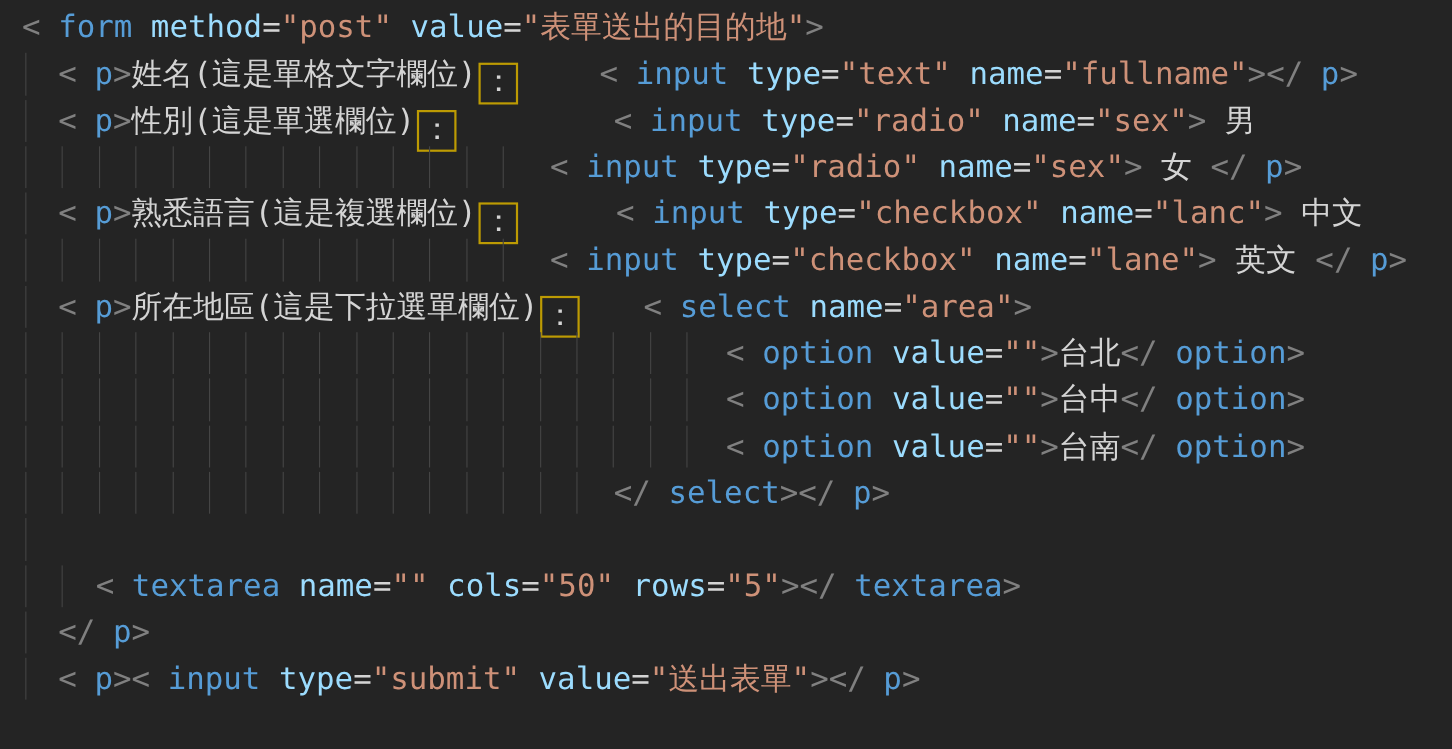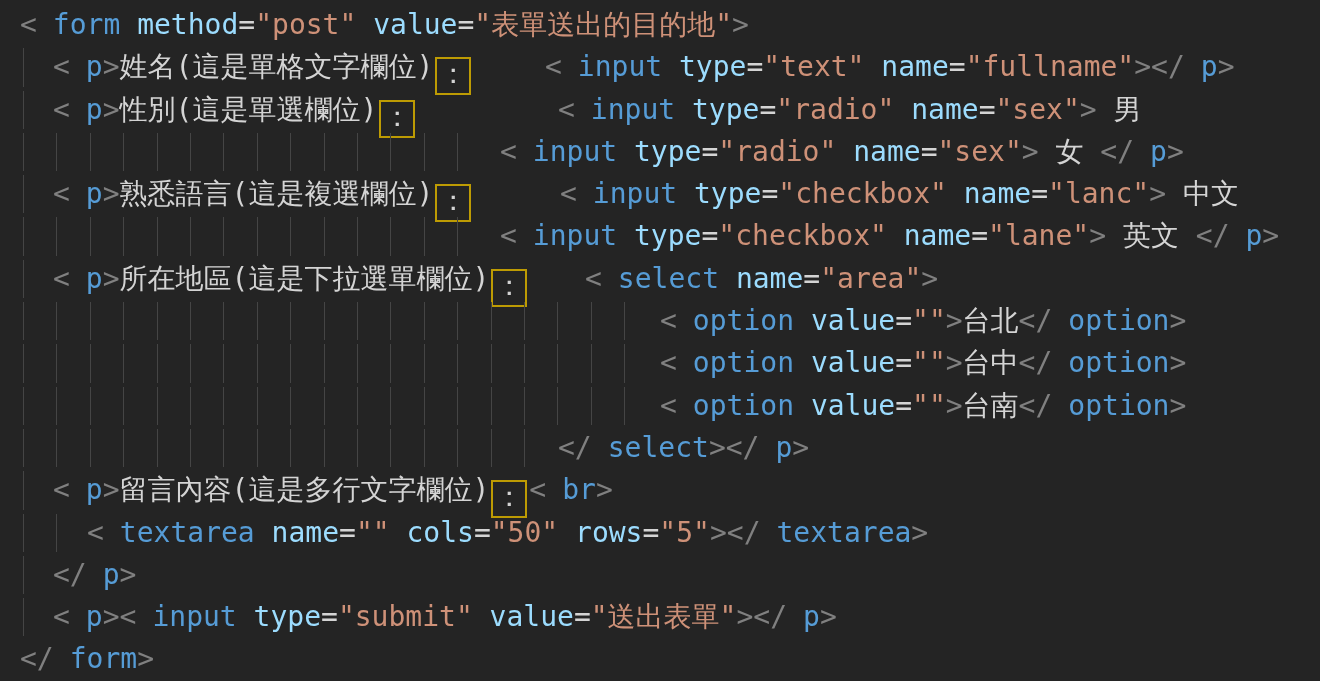--- a/index.html
+++ b/index.html
@@ -43,18 +43,17 @@
     <div class="line"><div class="guide" style="left: 23px;"></div><span class="seg" style="left: 53px;"><span class="c-b">&lt;</span><span class="c-t">p</span><span class="c-b">&gt;</span><span class="c-x">姓名(這是單格文字欄位)</span><span class="c-box">：</span></span><span class="seg" style="left: 545px;"><span class="c-b">&lt;</span><span class="c-t">input</span><span class="c-x"> </span><span class="c-a">type</span><span class="c-e">=</span><span class="c-s">"text"</span><span class="c-x"> </span><span class="c-a">name</span><span class="c-e">=</span><span class="c-s">"fullname"</span><span class="c-b">&gt;</span><span class="c-b">&lt;/</span><span class="c-t">p</span><span class="c-b">&gt;</span></span></div>
     <div class="line"><div class="guide" style="left: 23px;"></div><span class="seg" style="left: 53px;"><span class="c-b">&lt;</span><span class="c-t">p</span><span class="c-b">&gt;</span><span class="c-x">性別(這是單選欄位)</span><span class="c-box">：</span></span><span class="seg" style="left: 558px;"><span class="c-b">&lt;</span><span class="c-t">input</span><span class="c-x"> </span><span class="c-a">type</span><span class="c-e">=</span><span class="c-s">"radio"</span><span class="c-x"> </span><span class="c-a">name</span><span class="c-e">=</span><span class="c-s">"sex"</span><span class="c-b">&gt;</span><span class="c-x"> 男</span></span></div>
     <div class="line"><div class="guide" style="left: 23px;"></div><div class="guide" style="left: 56.4px;"></div><div class="guide" style="left: 89.8px;"></div><div class="guide" style="left: 123.2px;"></div><div class="guide" style="left: 156.6px;"></div><div class="guide" style="left: 190px;"></div><div class="guide" style="left: 223.4px;"></div><div class="guide" style="left: 256.8px;"></div><div class="guide" style="left: 290.2px;"></div><div class="guide" style="left: 323.6px;"></div><div class="guide" style="left: 357px;"></div><div class="guide" style="left: 390.4px;"></div><div class="guide" style="left: 423.8px;"></div><div class="guide" style="left: 457.2px;"></div><span class="seg" style="left: 500px;"><span class="c-b">&lt;</span><span class="c-t">input</span><span class="c-x"> </span><span class="c-a">type</span><span class="c-e">=</span><span class="c-s">"radio"</span><span class="c-x"> </span><span class="c-a">name</span><span class="c-e">=</span><span class="c-s">"sex"</span><span class="c-b">&gt;</span><span class="c-x"> 女 </span><span class="c-b">&lt;/</span><span class="c-t">p</span><span class="c-b">&gt;</span></span></div>
     <div class="line"><div class="guide" style="left: 23px;"></div><span class="seg" style="left: 53px;"><span class="c-b">&lt;</span><span class="c-t">p</span><span class="c-b">&gt;</span><span class="c-x">熟悉語言(這是複選欄位)</span><span class="c-box">：</span></span><span class="seg" style="left: 560px;"><span class="c-b">&lt;</span><span class="c-t">input</span><span class="c-x"> </span><span class="c-a">type</span><span class="c-e">=</span><span class="c-s">"checkbox"</span><span class="c-x"> </span><span class="c-a">name</span><span class="c-e">=</span><span class="c-s">"lanc"</span><span class="c-b">&gt;</span><span class="c-x"> 中文</span></span></div>
     <div class="line"><div class="guide" style="left: 23px;"></div><div class="guide" style="left: 56.4px;"></div><div class="guide" style="left: 89.8px;"></div><div class="guide" style="left: 123.2px;"></div><div class="guide" style="left: 156.6px;"></div><div class="guide" style="left: 190px;"></div><div class="guide" style="left: 223.4px;"></div><div class="guide" style="left: 256.8px;"></div><div class="guide" style="left: 290.2px;"></div><div class="guide" style="left: 323.6px;"></div><div class="guide" style="left: 357px;"></div><div class="guide" style="left: 390.4px;"></div><div class="guide" style="left: 423.8px;"></div><div class="guide" style="left: 457.2px;"></div><span class="seg" style="left: 500px;"><span class="c-b">&lt;</span><span class="c-t">input</span><span class="c-x"> </span><span class="c-a">type</span><span class="c-e">=</span><span class="c-s">"checkbox"</span><span class="c-x"> </span><span class="c-a">name</span><span class="c-e">=</span><span class="c-s">"lane"</span><span class="c-b">&gt;</span><span class="c-x"> 英文 </span><span class="c-b">&lt;/</span><span class="c-t">p</span><span class="c-b">&gt;</span></span></div>
     <div class="line"><div class="guide" style="left: 23px;"></div><span class="seg" style="left: 53px;"><span class="c-b">&lt;</span><span class="c-t">p</span><span class="c-b">&gt;</span><span class="c-x">所在地區(這是下拉選單欄位)</span><span class="c-box">：</span></span><span class="seg" style="left: 585px;"><span class="c-b">&lt;</span><span class="c-t">select</span><span class="c-x"> </span><span class="c-a">name</span><span class="c-e">=</span><span class="c-s">"area"</span><span class="c-b">&gt;</span></span></div>
     <div class="line"><div class="guide" style="left: 23px;"></div><div class="guide" style="left: 56.4px;"></div><div class="guide" style="left: 89.8px;"></div><div class="guide" style="left: 123.2px;"></div><div class="guide" style="left: 156.6px;"></div><div class="guide" style="left: 190px;"></div><div class="guide" style="left: 223.4px;"></div><div class="guide" style="left: 256.8px;"></div><div class="guide" style="left: 290.2px;"></div><div class="guide" style="left: 323.6px;"></div><div class="guide" style="left: 357px;"></div><div class="guide" style="left: 390.4px;"></div><div class="guide" style="left: 423.8px;"></div><div class="guide" style="left: 457.2px;"></div><div class="guide" style="left: 490.6px;"></div><div class="guide" style="left: 524px;"></div><div class="guide" style="left: 557.4px;"></div><div class="guide" style="left: 590.8px;"></div><div class="guide" style="left: 624.2px;"></div><span class="seg" style="left: 660px;"><span class="c-b">&lt;</span><span class="c-t">option</span><span class="c-x"> </span><span class="c-a">value</span><span class="c-e">=</span><span class="c-s">""</span><span class="c-b">&gt;</span><span class="c-x">台北</span><span class="c-b">&lt;/</span><span class="c-t">option</span><span class="c-b">&gt;</span></span></div>
     <div class="line"><div class="guide" style="left: 23px;"></div><div class="guide" style="left: 56.4px;"></div><div class="guide" style="left: 89.8px;"></div><div class="guide" style="left: 123.2px;"></div><div class="guide" style="left: 156.6px;"></div><div class="guide" style="left: 190px;"></div><div class="guide" style="left: 223.4px;"></div><div class="guide" style="left: 256.8px;"></div><div class="guide" style="left: 290.2px;"></div><div class="guide" style="left: 323.6px;"></div><div class="guide" style="left: 357px;"></div><div class="guide" style="left: 390.4px;"></div><div class="guide" style="left: 423.8px;"></div><div class="guide" style="left: 457.2px;"></div><div class="guide" style="left: 490.6px;"></div><div class="guide" style="left: 524px;"></div><div class="guide" style="left: 557.4px;"></div><div class="guide" style="left: 590.8px;"></div><div class="guide" style="left: 624.2px;"></div><span class="seg" style="left: 660px;"><span class="c-b">&lt;</span><span class="c-t">option</span><span class="c-x"> </span><span class="c-a">value</span><span class="c-e">=</span><span class="c-s">""</span><span class="c-b">&gt;</span><span class="c-x">台中</span><span class="c-b">&lt;/</span><span class="c-t">option</span><span class="c-b">&gt;</span></span></div>
     <div class="line"><div class="guide" style="left: 23px;"></div><div class="guide" style="left: 56.4px;"></div><div class="guide" style="left: 89.8px;"></div><div class="guide" style="left: 123.2px;"></div><div class="guide" style="left: 156.6px;"></div><div class="guide" style="left: 190px;"></div><div class="guide" style="left: 223.4px;"></div><div class="guide" style="left: 256.8px;"></div><div class="guide" style="left: 290.2px;"></div><div class="guide" style="left: 323.6px;"></div><div class="guide" style="left: 357px;"></div><div class="guide" style="left: 390.4px;"></div><div class="guide" style="left: 423.8px;"></div><div class="guide" style="left: 457.2px;"></div><div class="guide" style="left: 490.6px;"></div><div class="guide" style="left: 524px;"></div><div class="guide" style="left: 557.4px;"></div><div class="guide" style="left: 590.8px;"></div><div class="guide" style="left: 624.2px;"></div><span class="seg" style="left: 660px;"><span class="c-b">&lt;</span><span class="c-t">option</span><span class="c-x"> </span><span class="c-a">value</span><span class="c-e">=</span><span class="c-s">""</span><span class="c-b">&gt;</span><span class="c-x">台南</span><span class="c-b">&lt;/</span><span class="c-t">option</span><span class="c-b">&gt;</span></span></div>
     <div class="line"><div class="guide" style="left: 23px;"></div><div class="guide" style="left: 56.4px;"></div><div class="guide" style="left: 89.8px;"></div><div class="guide" style="left: 123.2px;"></div><div class="guide" style="left: 156.6px;"></div><div class="guide" style="left: 190px;"></div><div class="guide" style="left: 223.4px;"></div><div class="guide" style="left: 256.8px;"></div><div class="guide" style="left: 290.2px;"></div><div class="guide" style="left: 323.6px;"></div><div class="guide" style="left: 357px;"></div><div class="guide" style="left: 390.4px;"></div><div class="guide" style="left: 423.8px;"></div><div class="guide" style="left: 457.2px;"></div><div class="guide" style="left: 490.6px;"></div><div class="guide" style="left: 524px;"></div><span class="seg" style="left: 558px;"><span class="c-b">&lt;/</span><span class="c-t">select</span><span class="c-b">&gt;</span><span class="c-b">&lt;/</span><span class="c-t">p</span><span class="c-b">&gt;</span></span></div>
-    <div class="line"><div class="guide" style="left: 23px;"></div><span class="seg" style="left: 53px;"><span class="c-b">&lt;</span><span class="c-t">p</span><span class="c-b">&gt;</span><span class="c-x">留言內容(這是多行文字欄位)</span><span class="c-box">：</span><span class="c-b">&lt;</span><span class="c-t">br</span><span class="c-b">&gt;</span></span></div>
+    <div class="line"><div class="guide" style="left: 23px;"></div></div>
     <div class="line"><div class="guide" style="left: 23px;"></div><div class="guide" style="left: 56.4px;"></div><span class="seg" style="left: 87px;"><span class="c-b">&lt;</span><span class="c-t">textarea</span><span class="c-x"> </span><span class="c-a">name</span><span class="c-e">=</span><span class="c-s">""</span><span class="c-x"> </span><span class="c-a">cols</span><span class="c-e">=</span><span class="c-s">"50"</span><span class="c-x"> </span><span class="c-a">rows</span><span class="c-e">=</span><span class="c-s">"5"</span><span class="c-b">&gt;</span><span class="c-b">&lt;/</span><span class="c-t">textarea</span><span class="c-b">&gt;</span></span></div>
     <div class="line"><div class="guide" style="left: 23px;"></div><span class="seg" style="left: 53px;"><span class="c-b">&lt;/</span><span class="c-t">p</span><span class="c-b">&gt;</span></span></div>
     <div class="line"><div class="guide" style="left: 23px;"></div><span class="seg" style="left: 53px;"><span class="c-b">&lt;</span><span class="c-t">p</span><span class="c-b">&gt;</span><span class="c-b">&lt;</span><span class="c-t">input</span><span class="c-x"> </span><span class="c-a">type</span><span class="c-e">=</span><span class="c-s">"submit"</span><span class="c-x"> </span><span class="c-a">value</span><span class="c-e">=</span><span class="c-s">"送出表單"</span><span class="c-b">&gt;</span><span class="c-b">&lt;/</span><span class="c-t">p</span><span class="c-b">&gt;</span></span></div>
-    <div class="line"><span class="seg" style="left: 20px;"><span class="c-b">&lt;/</span><span class="c-t">form</span><span class="c-b">&gt;</span></span></div>
   </div>
 
 </body></html>

